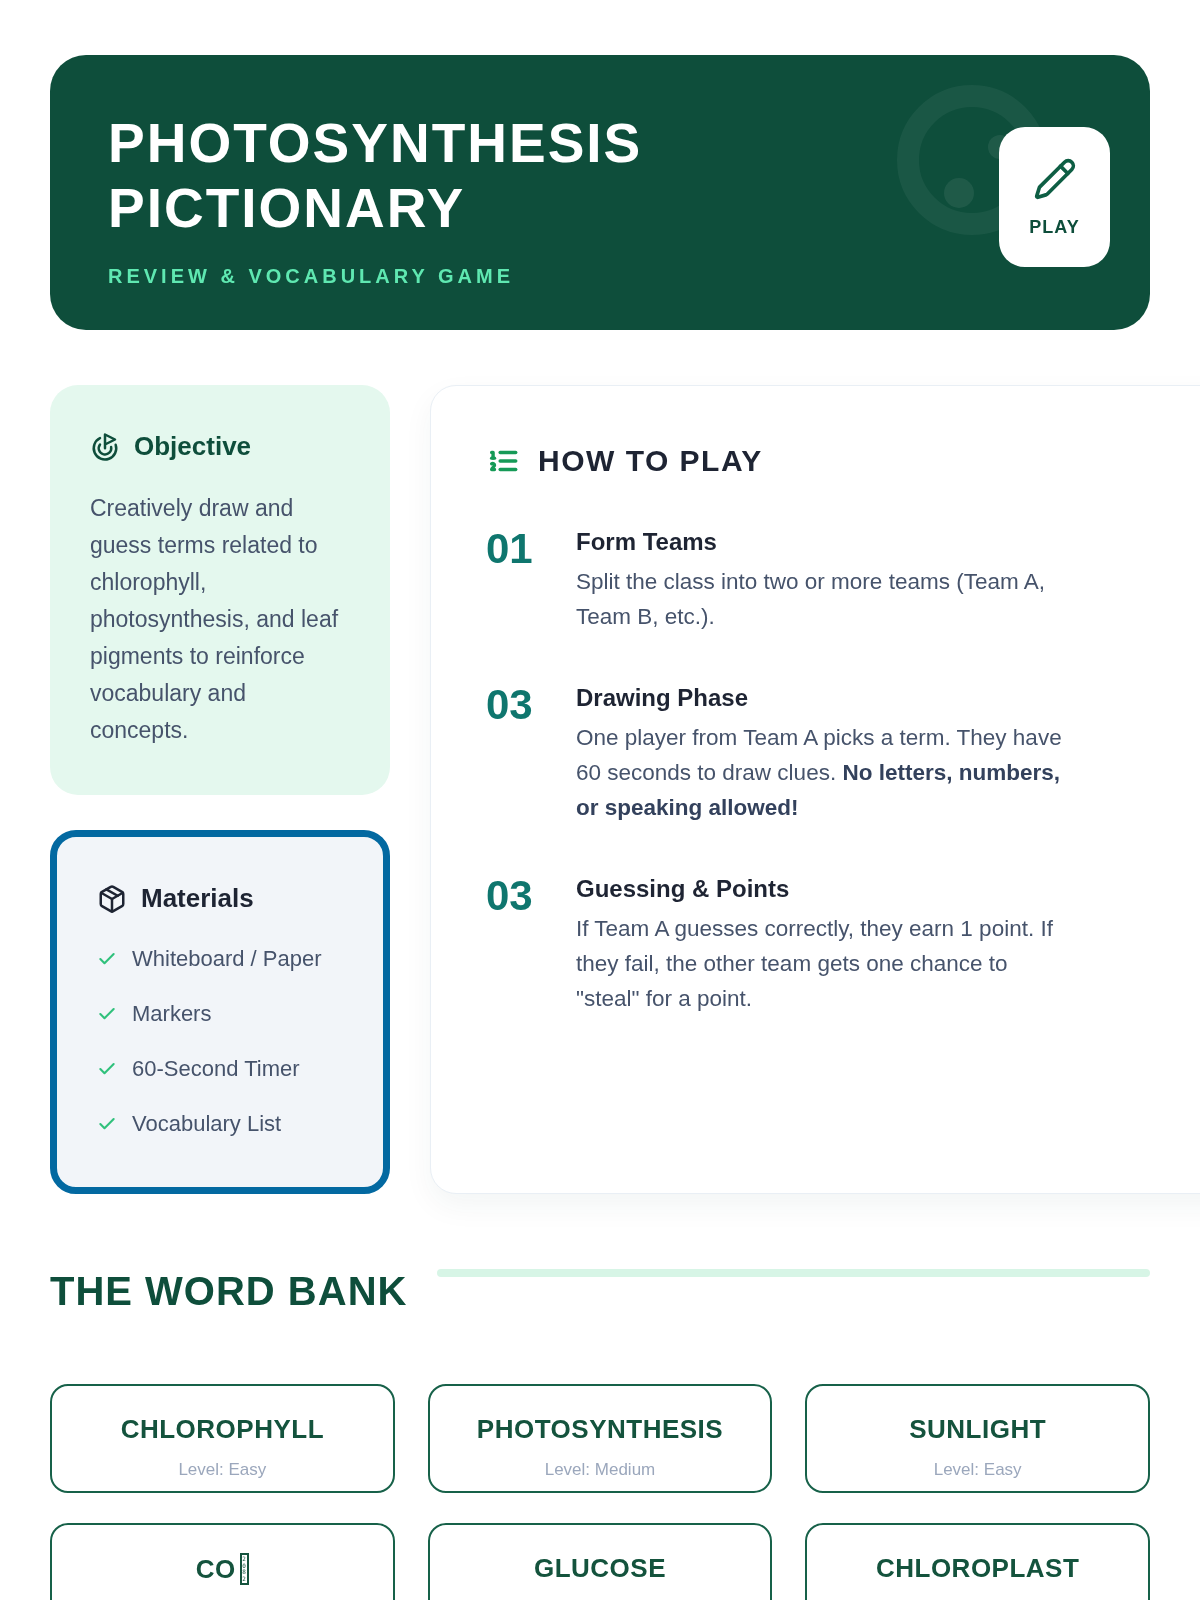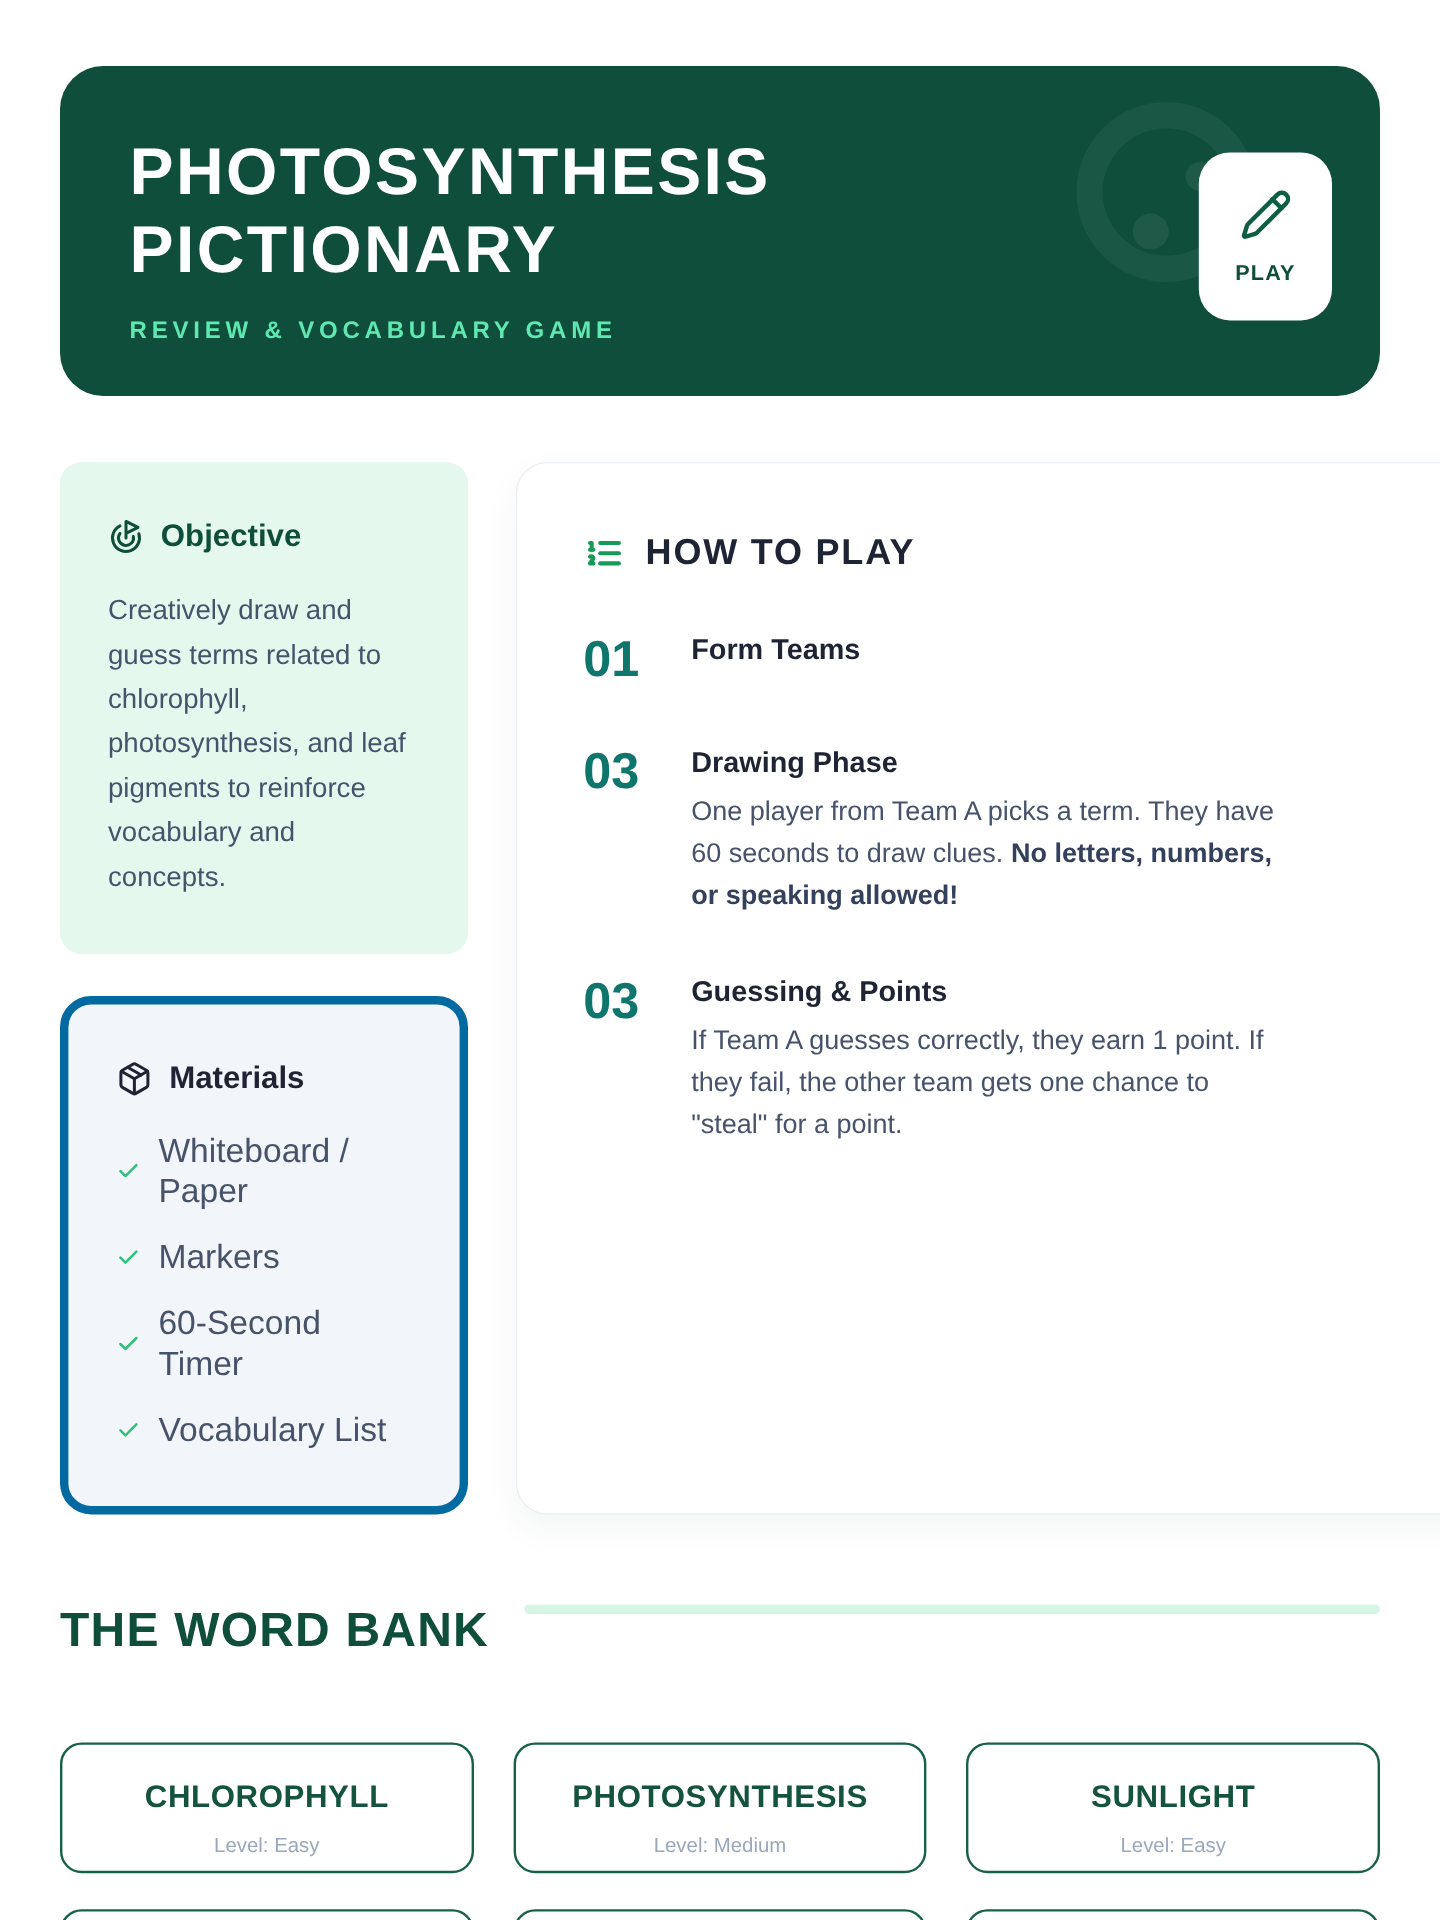--- a/index.html
+++ b/index.html
@@ -50,34 +50,34 @@
   
   .main { display: flex; gap: 40px; margin: 55px 50px 0; }
   .left-col { width: 340px; flex: none; display: flex; flex-direction: column; gap: 35px; }
 
   .card-title { display: flex; align-items: center; gap: 14px; font-size: 26px; font-weight: 800; }
   .card-title svg { width: 30px; height: 30px; flex: none; }
   .title-green { color: #0e4e3b; }
   .title-navy { color: #1e2433; }
 
   .objective-card {
-    background: #e4f8ee; border-radius: 18px;
+    background: #e4f8ee; border-radius: 28px;
     padding: 46px 40px; min-height: 405px;
   }
   .objective-card p { margin: 28px 0 0; font-size: 23px; line-height: 37px; color: #46536b; }
 
   .materials-card {
     background: #f2f5f9; border: 7px solid #0369a1; border-radius: 26px;
     padding: 46px 40px; min-height: 340px;
   }
   .materials-list {
     list-style: none; margin: 28px 0 0; padding: 0;
     display: flex; flex-direction: column; gap: 21px;
   }
-  .materials-list li { display: flex; align-items: center; gap: 15px; font-size: 28px; line-height: 34px; color: #46536b; }
+  .materials-list li { display: flex; align-items: center; gap: 15px; font-size: 22px; line-height: 34px; color: #46536b; }
   .materials-list svg { width: 20px; height: 20px; color: #30c17c; flex: none; }
 
   .how-card {
     width: 827px; flex: none; min-height: 775px;
     background: #ffffff; border: 1.5px solid #e9eff5; border-radius: 26px;
     box-shadow: 0 12px 30px rgba(20,60,50,0.05);
     padding: 58px 55px;
   }
   .how-title { display: flex; align-items: center; gap: 18px; }
   .how-title svg { width: 34px; height: 34px; color: #169a57; flex: none; }
@@ -203,20 +203,21 @@
           <path d="M4 6h1v4"></path>
           <path d="M6 18H4c0-1 2-2 2-3s-1-1.5-2-1"></path>
       </svg>
       <h2>HOW TO PLAY</h2>
     </div>
 
     <div class="step">
       <div class="step-num">01</div>
       <div class="step-content">
         <h3>Form Teams</h3>
+        <p><span>Split the class into two or more teams (Team A, Team B, etc.).</span><strong></strong></p>
       </div>
     </div>
 
     <div class="step">
       <div class="step-num">03</div>
       <div class="step-content">
         <h3>Drawing Phase</h3>
         <p><span>One player from Team A picks a term. They have 60 seconds to draw clues. </span><strong>No letters, numbers, or speaking allowed!</strong></p>
       </div>
     </div>

